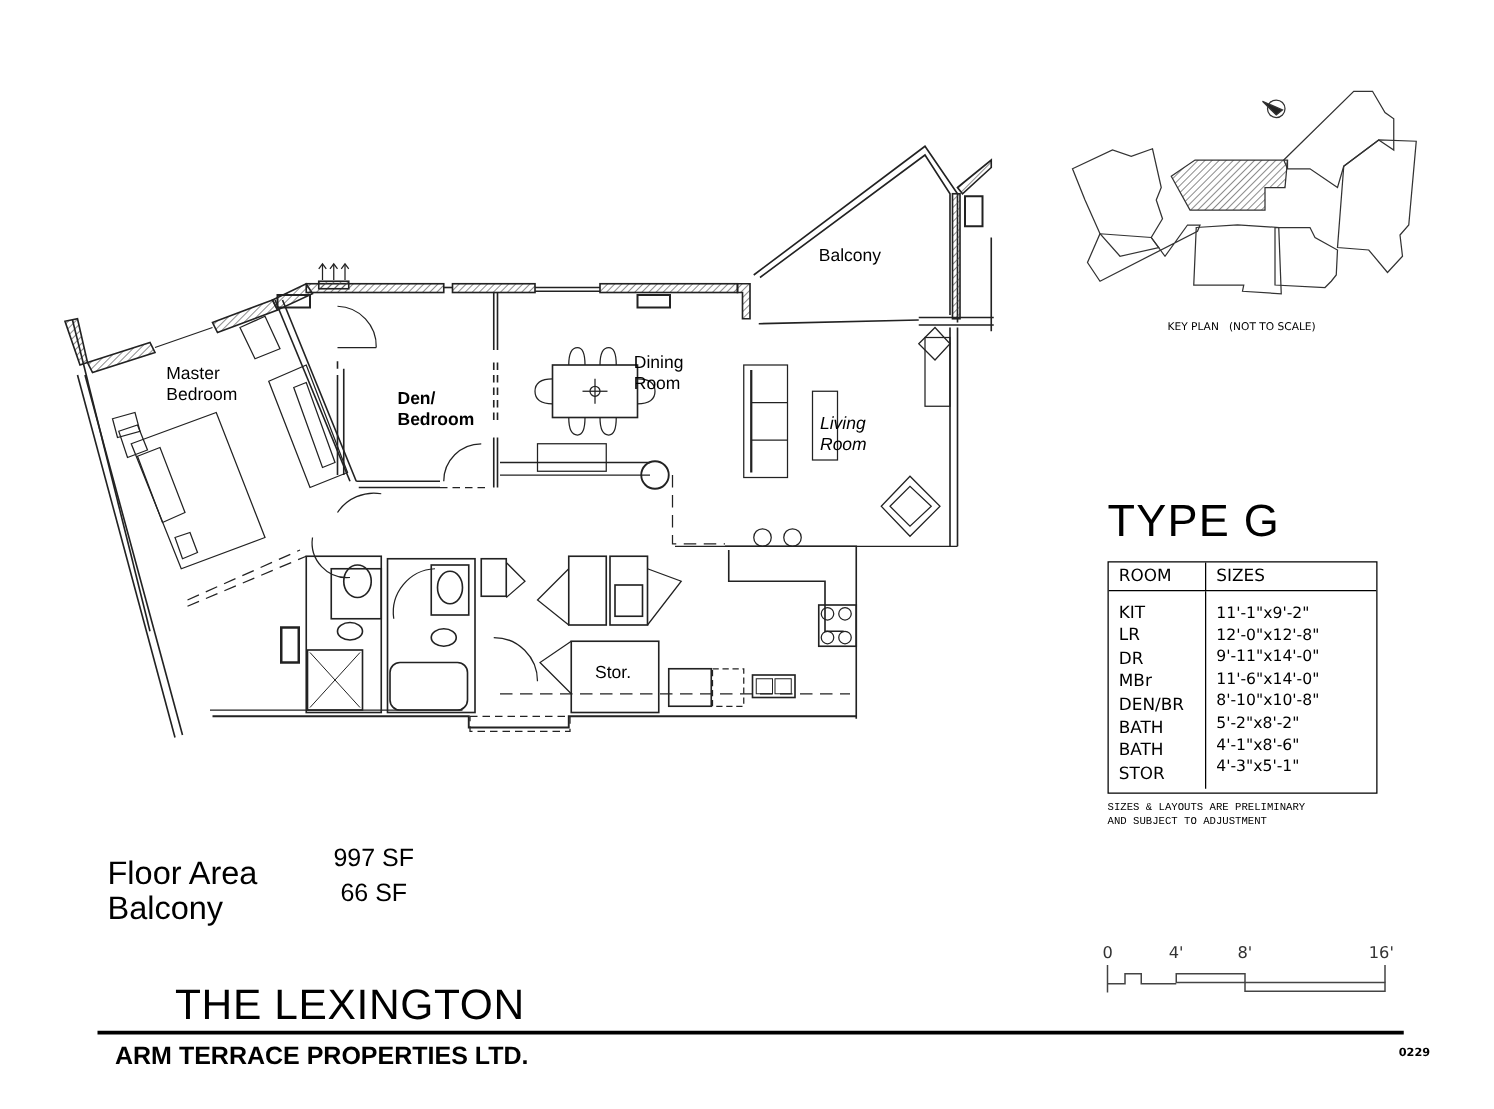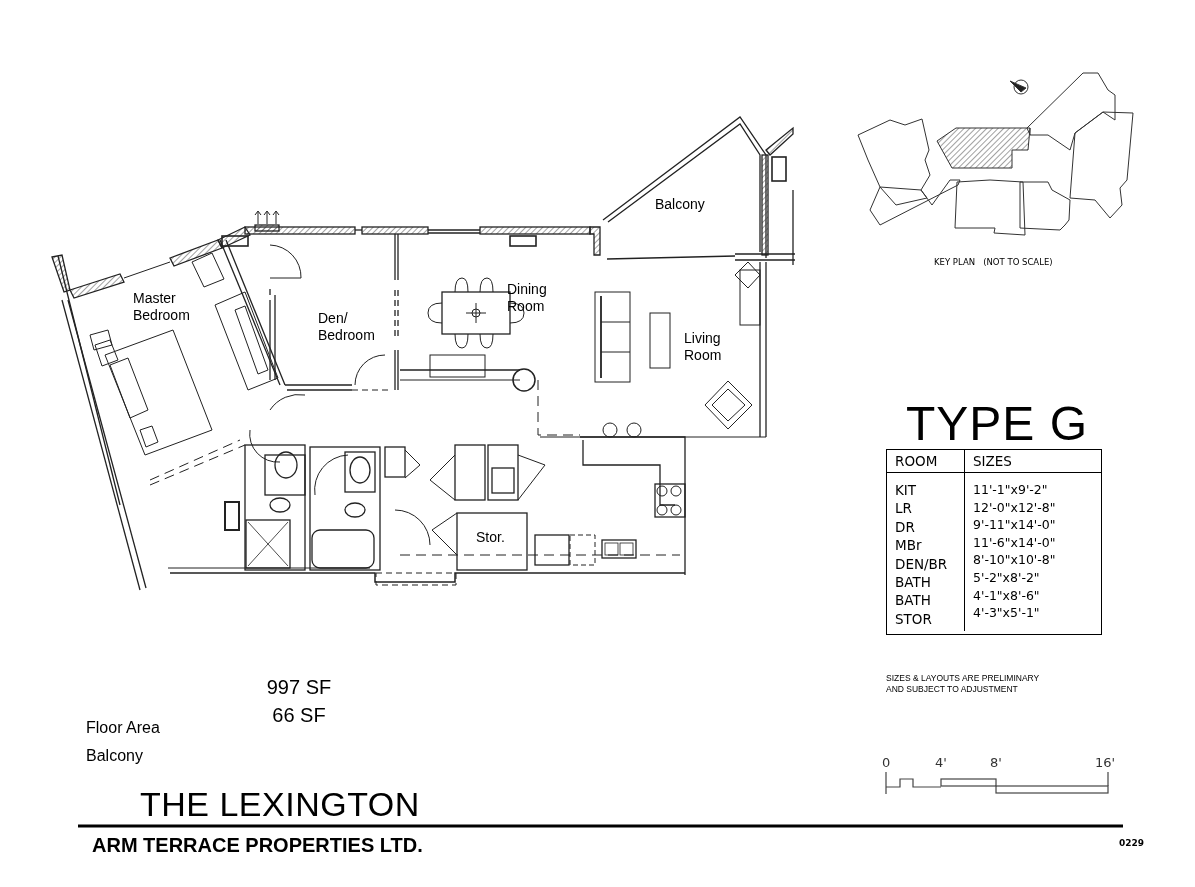--- a/index.html
+++ b/index.html
@@ -1,30 +1,30 @@
 <!DOCTYPE html>
 <html><head>
 <meta charset="utf-8">
 <style>
   html,body{margin:0;padding:0;background:#fff;}
   body{width:1195px;height:887px;position:relative;overflow:hidden;font-family:"Liberation Sans",sans-serif;color:#000;}
   .abs{position:absolute;}
   svg{position:absolute;left:0;top:0;}
   .room-label{font-size:14px;line-height:17px;text-align:left;}
-  .type-title{font-size:48px;letter-spacing:1px;margin-left:20px;}
+  .type-title{font-size:36px;letter-spacing:1px;}
   .tbl{border:1.5px solid #000;font-family:"DejaVu Sans",sans-serif;font-size:13.5px;}
   .tbl .hdr{display:flex;border-bottom:1.5px solid #000;height:22px;align-items:center;}
   .tbl .c1{width:78px;padding-left:8px;border-right:1.5px solid #000;height:100%;display:flex;align-items:center;box-sizing:border-box;}
   .tbl .c2{padding-left:8px;text-align:right;}
   .tbl .body{display:flex;height:158px;}
   .tbl .col1{width:78px;border-right:1.5px solid #000;padding:8px 0 0 8px;box-sizing:border-box;line-height:18.4px;}
   .tbl .col2{padding:8px 0 0 8px;line-height:17.6px;font-size:12.5px;}
-  .note{font-family:Liberation Sans, sans-serif;font-size:8.5px;line-height:11px;margin-top:32px;}
+  .note{font-family:Liberation Mono, monospace;font-size:8.5px;line-height:11px;}
   .keyplan-label{font-family:"DejaVu Sans",sans-serif;font-size:8.5px;padding-left:36px;}
-  .area-label{font-size:16px;line-height:28px;margin-top:30px;}
+  .area-label{font-size:26px;line-height:28px;}
   .area-val{font-size:20px;line-height:28px;text-align:center;}
   .proj-title{font-size:34px;letter-spacing:0.5px;}
   .company{font-size:20px;font-weight:bold;}
   .code{font-family:"DejaVu Sans",sans-serif;font-size:9px;font-weight:bold;}
   .scale-num{font-family:"DejaVu Sans",sans-serif;font-size:13px;color:#333;}
 </style>
 </head>
 <body>
 
 <svg width="1195" height="887" viewBox="0 0 1195 887">
@@ -227,29 +227,29 @@
     <line x1="1108" y1="772" x2="1108" y2="786"></line>
   </g>
 
   <line x1="78" y1="826" x2="1123" y2="826" stroke="#000" stroke-width="3"></line>
 </svg>
 
 <div class="abs room-label" style="left:133px;top:290px;">
   <div>Master</div>
   <div>Bedroom</div>
 </div>
-<div class="abs room-label" style="left:318px;top:310px;">
+<div class="abs room-label" style="left:318px;top:310px;font-weight:bold;">
   <div>Den/</div>
   <div>Bedroom</div>
 </div>
 <div class="abs room-label" style="left:507px;top:261px;margin-top:20px;">
   <div>Dining</div>
   <div>Room</div>
 </div>
-<div class="abs room-label" style="left:684px;top:330px;">
+<div class="abs room-label" style="left:656px;top:330px;font-style:italic;">
   <div>Living</div>
   <div>Room</div>
 </div>
 <div class="abs room-label" style="left:655px;top:196px;">Balcony</div>
 <div class="abs room-label" style="left:476px;top:529px;">Stor.</div>
 
 <div class="abs keyplan-label" style="left:898px;top:257px;white-space:pre;">KEY PLAN   (NOT TO SCALE)</div>
 
 <div class="abs type-title" style="left:886px;top:396px;">TYPE G</div>
 

